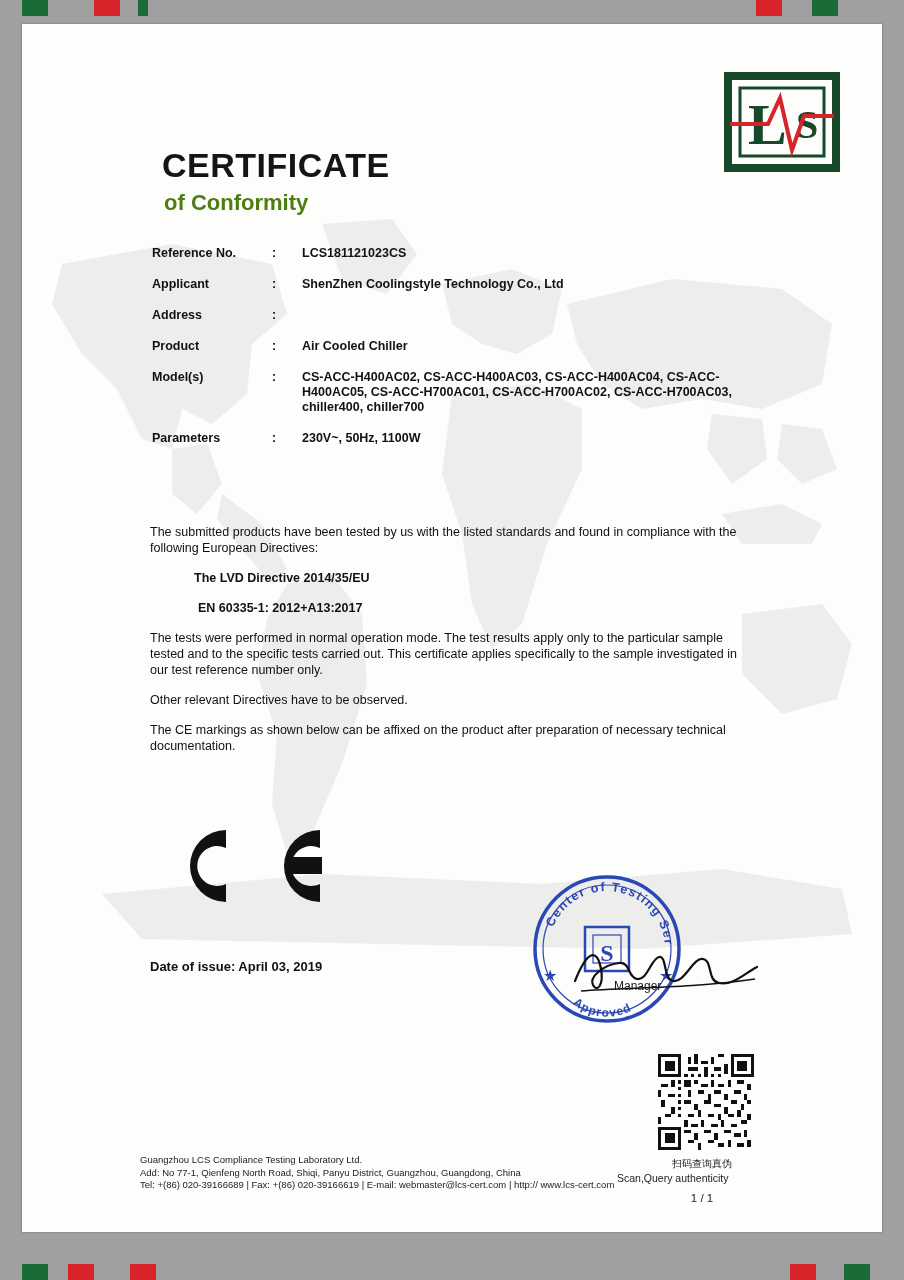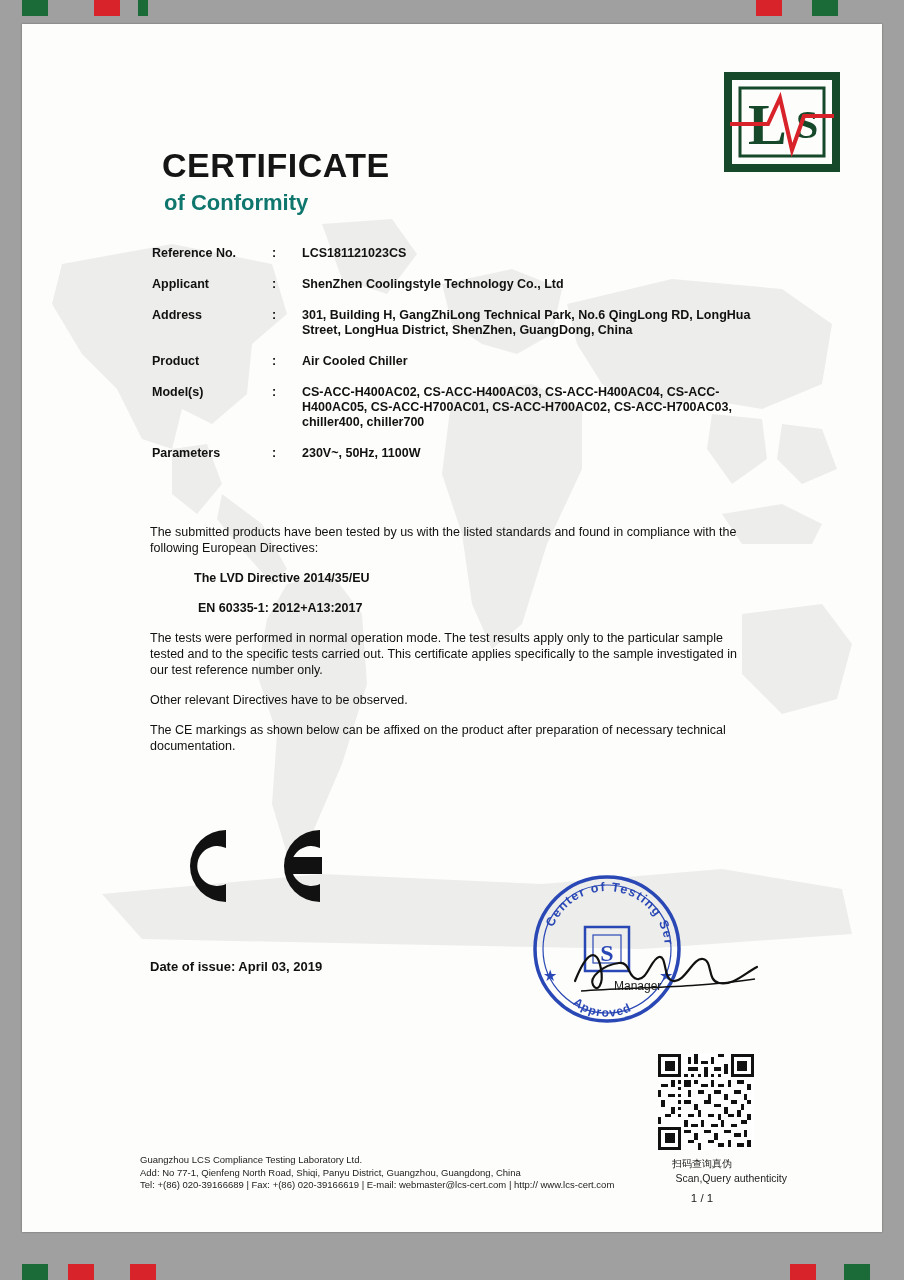--- a/index.html
+++ b/index.html
@@ -78,21 +78,21 @@
     font-size: 34px;
     font-weight: bold;
     letter-spacing: 0.5px;
     color: #151515;
   }
   .subtitle {
     position: absolute;
     left: 142px; top: 166px;
     font-size: 22px;
     font-weight: bold;
-    color: #0f766e;
+    color: #4d7c0f;
   }
 
   
   .fields {
     position: absolute;
     left: 130px; top: 222px;
     width: 620px;
     font-size: 12.5px;
     color: #111;
   }
@@ -178,21 +178,21 @@
     color: #222;
     width: 120px;
     text-align: center;
   }
   .qr-en {
     position: absolute;
     right: 95px; top: 1148px;
     font-size: 10.5px;
     color: #222;
     width: 170px;
-    text-align: right;
+    text-align: left;
   }
   .pagenum {
     position: absolute;
     right: 140px; top: 1168px;
     font-size: 11.5px;
     color: #222;
     width: 80px;
     text-align: center;
   }
 
@@ -272,21 +272,20 @@
 
       <div class="field-row">
         <div class="field-label">Applicant</div>
         <div class="field-colon">:</div>
         <div class="field-value">ShenZhen Coolingstyle Technology Co., Ltd</div>
       </div>
 
       <div class="field-row">
         <div class="field-label">Address</div>
         <div class="field-colon">:</div>
-        <div class="field-value">301, Building H, GangZhiLong Technical Park, No.6 QingLong RD, LongHua Street, LongHua District, ShenZhen, GuangDong, China</div>
       </div>
 
       <div class="field-row">
         <div class="field-label">Product</div>
         <div class="field-colon">:</div>
         <div class="field-value">Air Cooled Chiller</div>
       </div>
 
       <div class="field-row">
         <div class="field-label">Model(s)</div>

